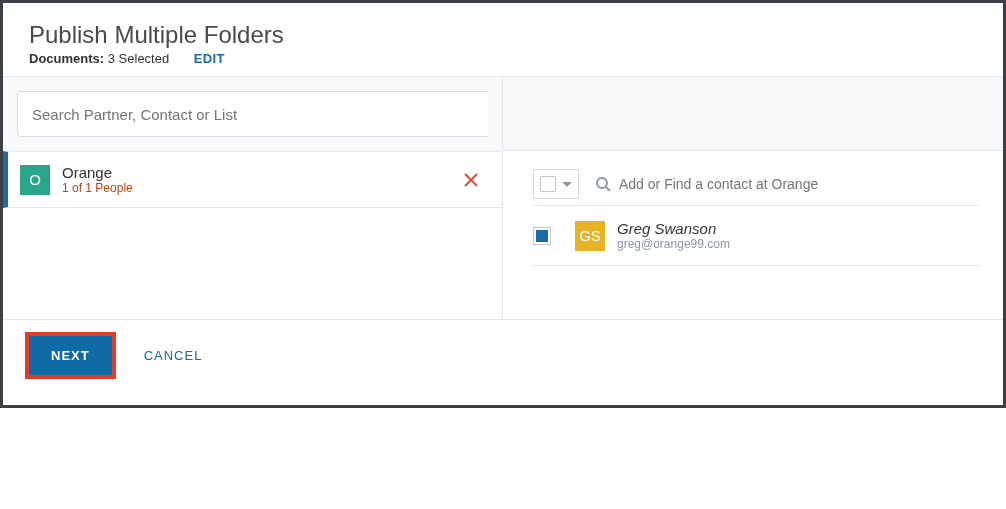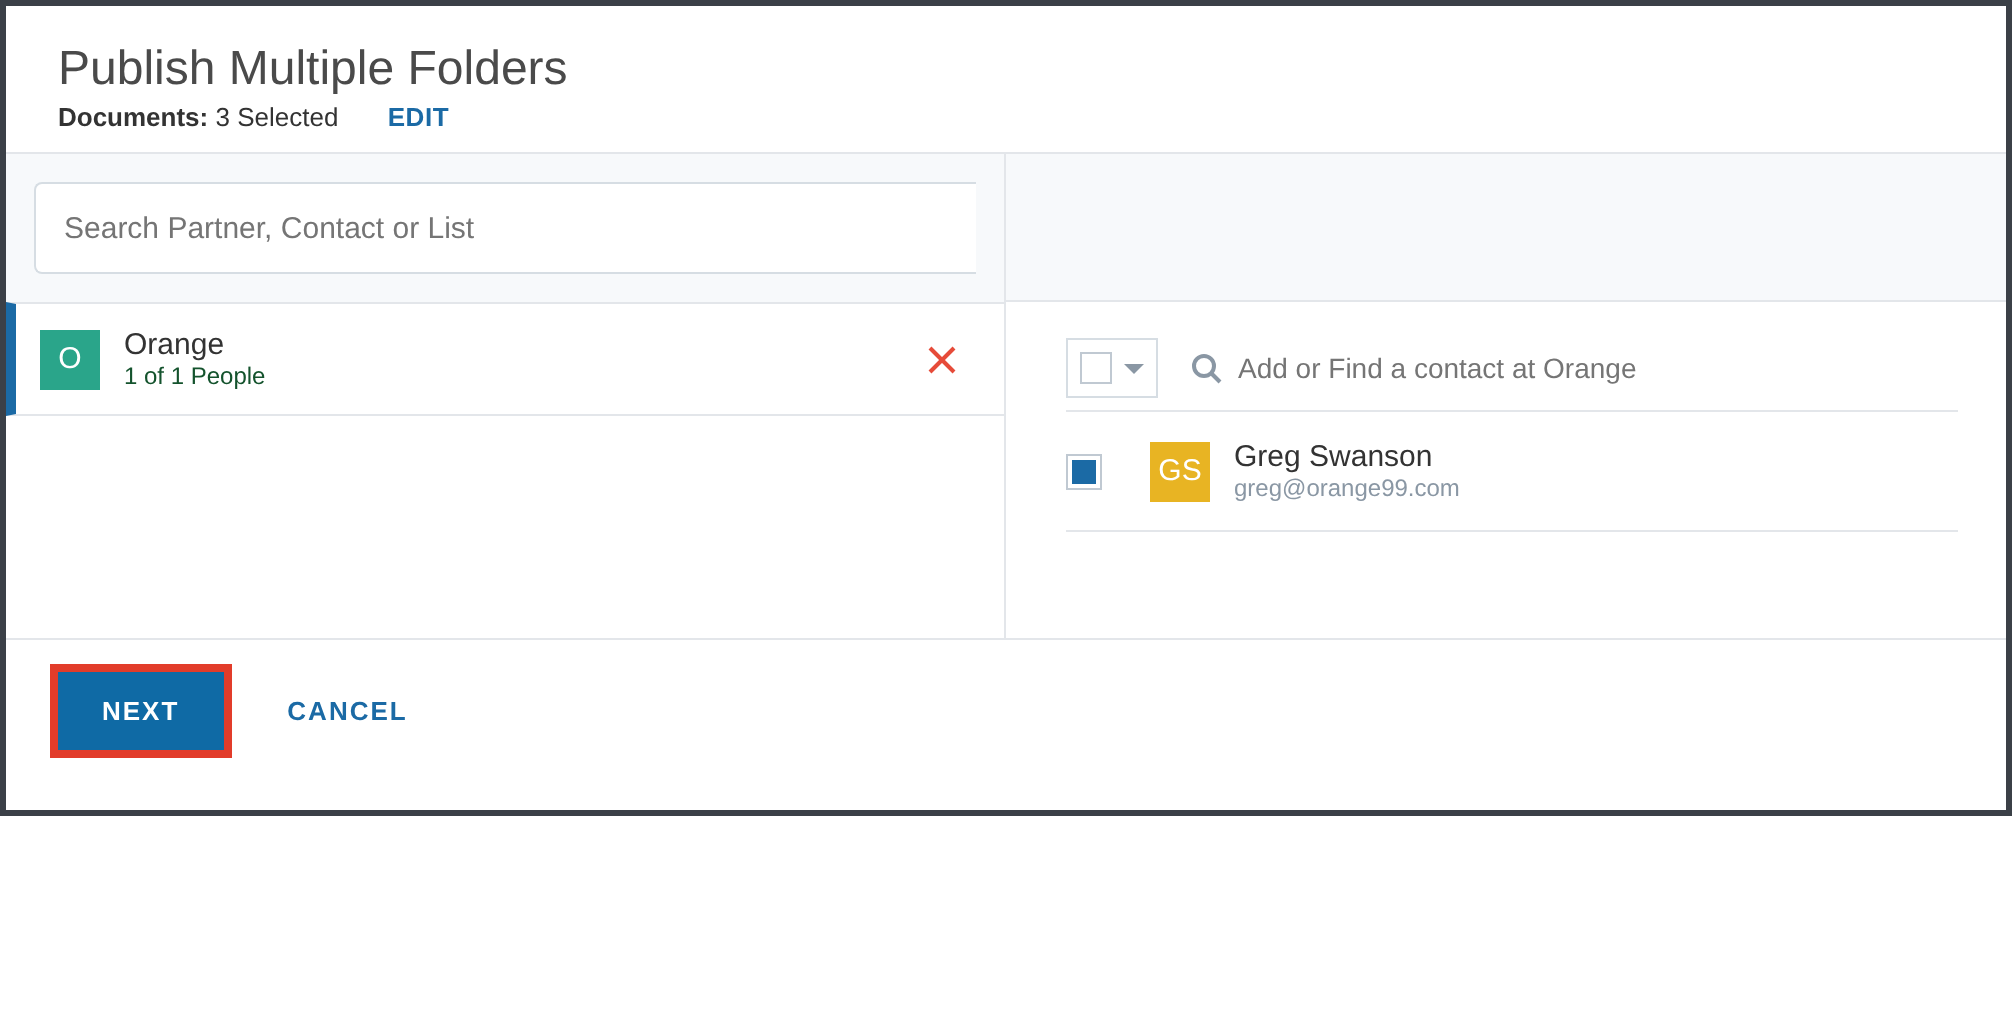--- a/index.html
+++ b/index.html
@@ -107,21 +107,21 @@
   .avatar {
     width: 30px; height: 30px;
     display: flex; align-items: center; justify-content: center;
     color: #fff; font-size: 15px; font-weight: 500;
     margin-left: 12px;
   }
   .avatar.green { background: #2aa58a; }
   .avatar.gold { background: #e8b423; }
   .partner-info { flex: 1; }
   .partner-name { font-size: 15px; color: #333; }
-  .partner-meta { font-size: 12px; color: #14532d; margin-top: 0px; }
+  .partner-meta { font-size: 12px; color: #c2410c; margin-top: 0px; }
   .remove-x {
     width: 22px; height: 22px;
     cursor: pointer;
     display: inline-flex;
     align-items: center; justify-content: center;
   }
   .remove-x svg { width: 16px; height: 16px; stroke: #e64b39; stroke-width: 2; }
 
   .right-empty-top {
     height: 74px;
@@ -178,21 +178,21 @@
     border-bottom: 1px solid #e3e6ea;
   }
   .contact-check {
     width: 18px; height: 18px;
     border: 1px solid #c0c9d2;
     display: inline-flex; align-items: center; justify-content: center;
   }
   .contact-check.checked::after {
     content: ""; width: 12px; height: 12px; background: #1b6aa5;
   }
-  .contact-info .name { font-size: 15px; color: #333; }
+  .contact-info .name { font-size: 15px; color: #333; font-style: italic; }
   .contact-info .email { font-size: 12px; color: #8a97a4; }
 
   .modal-footer {
     padding: 16px 26px 30px 26px;
     display: flex;
     align-items: center;
     gap: 32px;
   }
   .btn-next {
     background: #0f6aa5;
@@ -203,21 +203,21 @@
     border: none;
     padding: 12px 22px;
     cursor: pointer;
     box-shadow: 0 0 0 4px #e23c2a;
   }
   .btn-cancel {
     background: none;
     border: none;
     color: #1b6aa5;
     font-size: 13px;
-    font-weight: 700;
+    font-weight: 400;
     letter-spacing: 1px;
     cursor: pointer;
   }
 </style>
 </head>
 <body>
 
 <div class="modal">
 
   <div class="modal-header">

